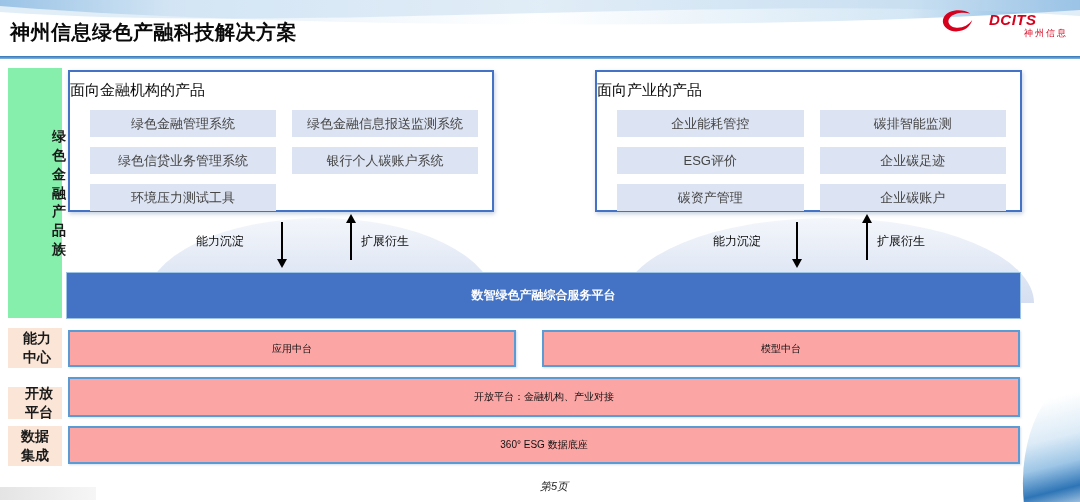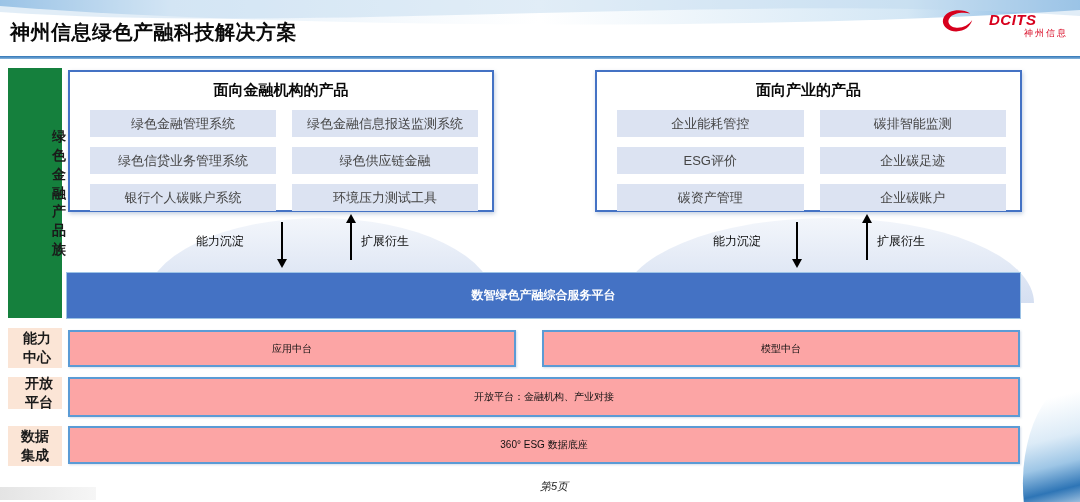--- a/index.html
+++ b/index.html
@@ -13,32 +13,32 @@
   .page-title{position:absolute;left:10px;top:19px;font-size:20px;font-weight:bold;letter-spacing:.5px;color:#0a0a0a;}
   .title-rule{position:absolute;left:0;top:56px;width:1080px;height:3px;background:linear-gradient(#2e75b6,#8ab6dd);}
   .logo{position:absolute;right:12px;top:8px;display:flex;align-items:flex-end;gap:14px;}
   .logo-txt{display:flex;flex-direction:column;line-height:1;}
   .logo-brand{color:#d7001d;font-weight:bold;font-style:italic;font-size:15px;letter-spacing:.5px;}
   .logo-cn{color:#d7001d;font-size:9px;letter-spacing:2px;margin-top:2px;margin-left:35px;}
   
   .side{position:absolute;left:8px;width:54px;display:flex;align-items:center;justify-content:center;
         font-weight:bold;font-size:14px;line-height:1.35;text-align:center;color:#1a1a1a;}
   .side .wrap2{width:32px;}
-  .side-blue{background:#15803d;padding-left:48px;}
+  .side-blue{background:#86efac;padding-left:48px;}
   .side-peach{background:#fbe5d6;}
   .side-family{top:68px;height:250px;}
   .side-cap{top:328px;height:40px;text-align:right;}
-  .side-open{top:377px;height:32px;padding-left:8px;}
+  .side-open{top:387px;height:32px;padding-left:8px;}
   .side-data{top:426px;height:40px;}
   
   .pbox{position:absolute;top:70px;height:142px;background:#fff;border:2px solid #4472c4;
         box-shadow:1px 2px 4px rgba(90,120,170,.35);}
   .pbox-left{left:68px;width:426px;}
   .pbox-right{left:595px;width:427px;}
-  .pbox-title{text-align:center;font-weight:bold;font-size:15px;margin-top:9px;color:#0a0a0a;}
+  .pbox-title{font-weight:normal;font-size:15px;margin-top:9px;color:#0a0a0a;}
   .pgrid{display:grid;grid-template-columns:1fr 1fr;column-gap:16px;row-gap:10px;margin:10px 14px 0 20px;}
   .pitem{background:#dce3f2;height:27px;display:flex;align-items:center;justify-content:center;
          font-size:13px;color:#454545;white-space:nowrap;}
   
   .dome{position:absolute;top:218px;height:85px;border-radius:50% 50% 0 0 / 100% 100% 0 0;
         background:linear-gradient(to bottom,#f3f6fb 0%,#d5dff1 100%);}
   .dome-left{left:145px;width:350px;}
   .dome-right{left:622px;width:412px;}
   .flow-label{position:absolute;top:233px;font-size:12px;font-weight:normal;color:#0a0a0a;z-index:3;}
   .varrow{position:absolute;top:222px;width:2px;height:38px;background:#000;z-index:3;}
@@ -112,21 +112,20 @@
   <div class="side side-peach side-data">
     <div class="wrap2">数据集成</div>
   </div>
 
   <div class="pbox pbox-left">
     <div class="pbox-title">面向金融机构的产品</div>
     <div class="pgrid">
       <div class="pitem">绿色金融管理系统</div>
       <div class="pitem">绿色金融信息报送监测系统</div>
       <div class="pitem">绿色信贷业务管理系统</div>
-      <div class="pitem">绿色供应链金融</div>
       <div class="pitem">银行个人碳账户系统</div>
       <div class="pitem">环境压力测试工具</div>
     </div>
   </div>
 
   <div class="pbox pbox-right">
     <div class="pbox-title">面向产业的产品</div>
     <div class="pgrid">
       <div class="pitem">企业能耗管控</div>
       <div class="pitem">碳排智能监测</div>

